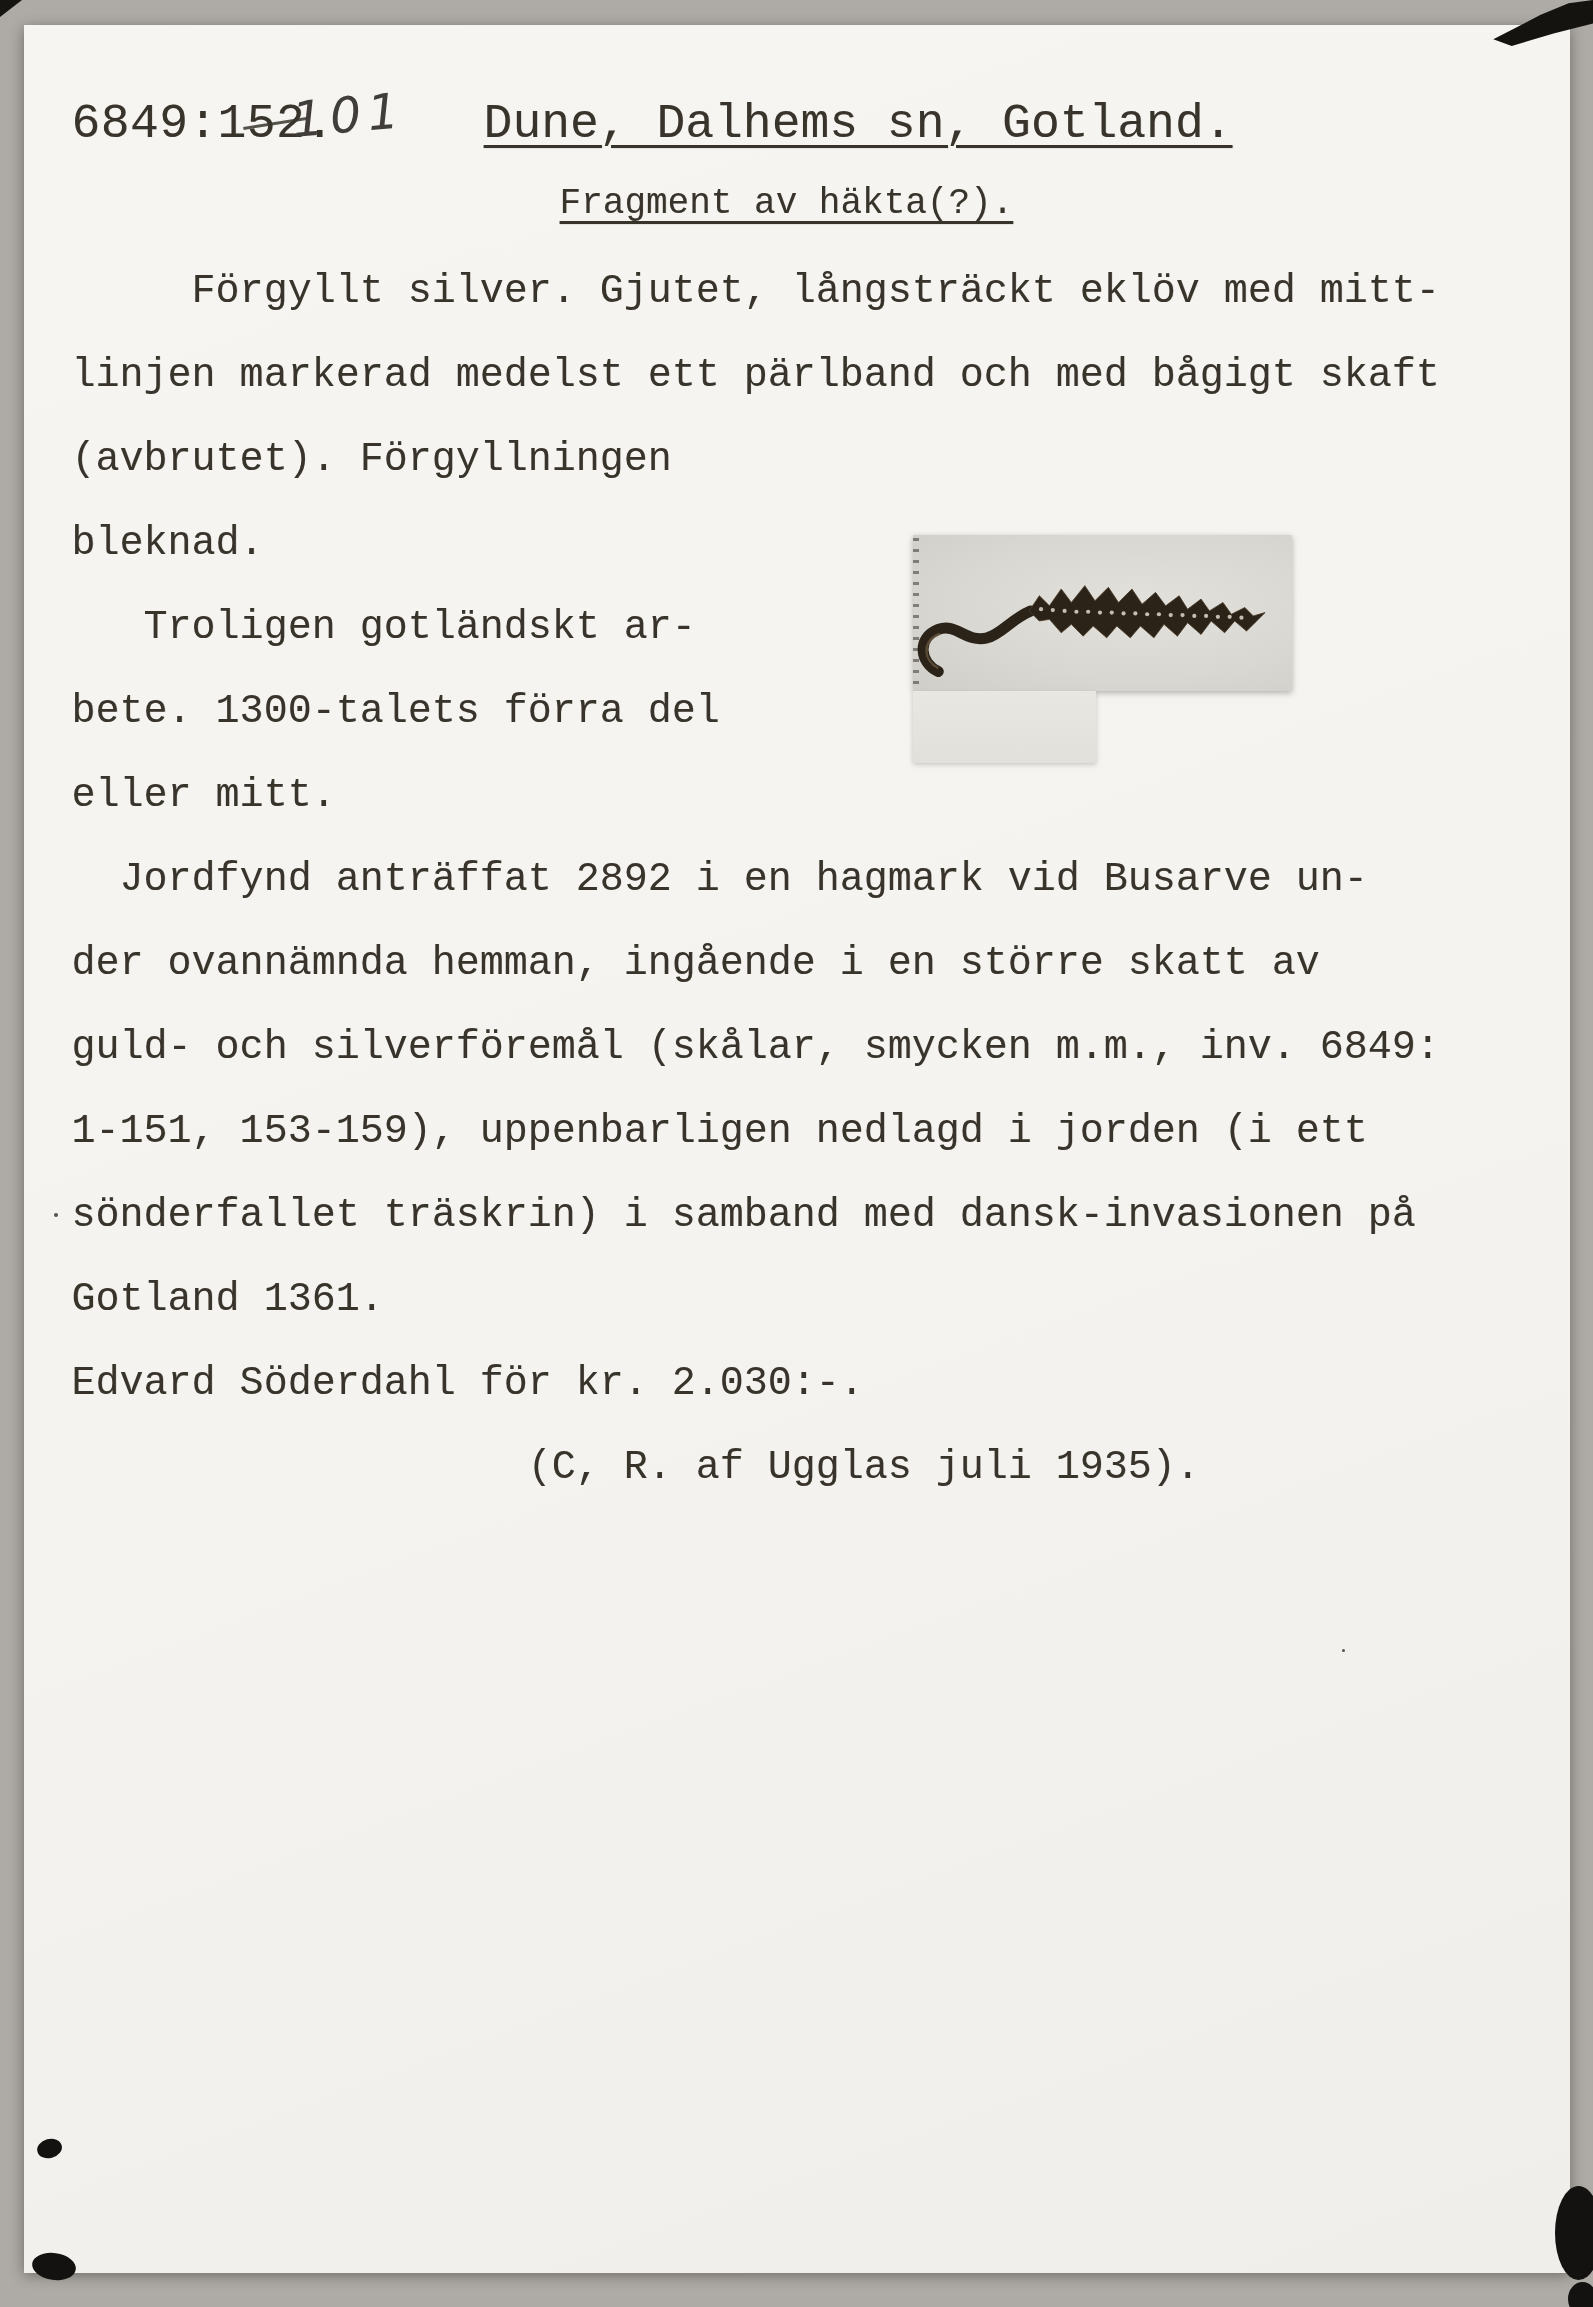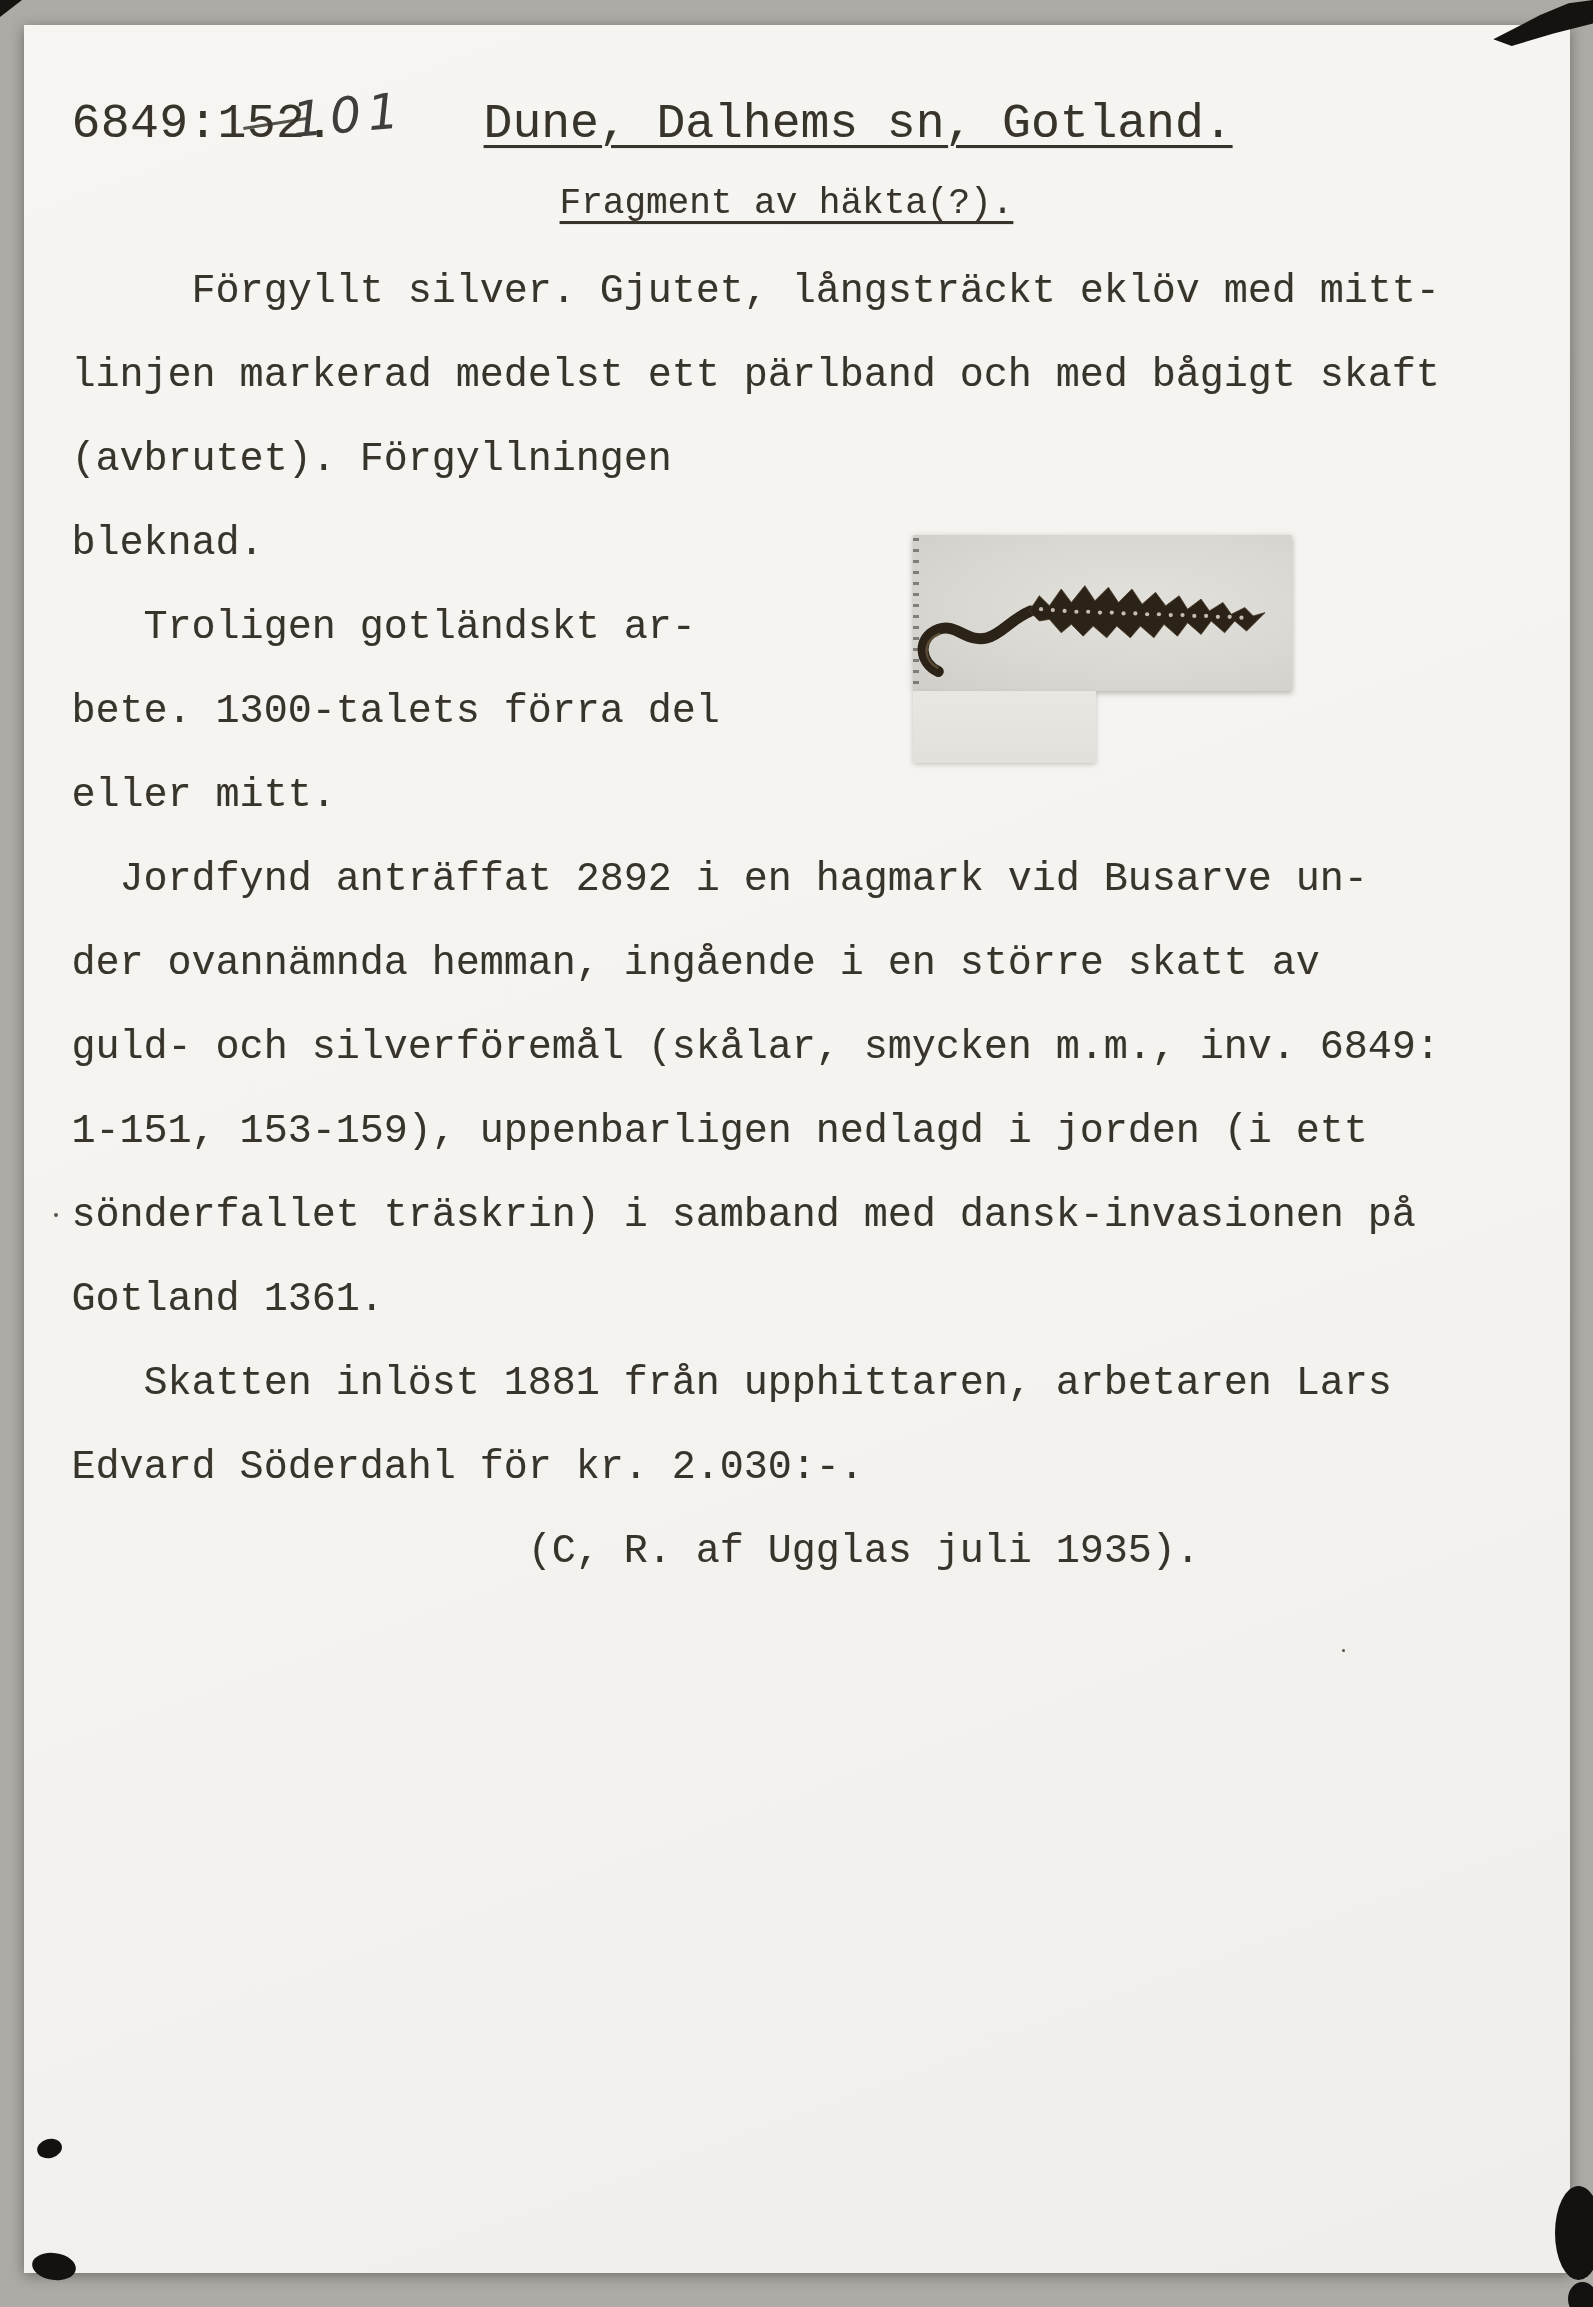--- a/index.html
+++ b/index.html
@@ -83,21 +83,20 @@
       <div class="tline">bleknad.</div>
       <div class="tline">   Troligen gotländskt ar-</div>
       <div class="tline">bete. 1300-talets förra del</div>
       <div class="tline">eller mitt.</div>
       <div class="tline">  Jordfynd anträffat 2892 i en hagmark vid Busarve un-</div>
       <div class="tline">der ovannämnda hemman, ingående i en större skatt av</div>
       <div class="tline">guld- och silverföremål (skålar, smycken m.m., inv. 6849:</div>
       <div class="tline">1-151, 153-159), uppenbarligen nedlagd i jorden (i ett</div>
       <div class="tline">sönderfallet träskrin) i samband med dansk-invasionen på</div>
       <div class="tline">Gotland 1361.</div>
-      <div class="tline">   Skatten inlöst 1881 från upphittaren, arbetaren Lars</div>
       <div class="tline">Edvard Söderdahl för kr. 2.030:-.</div>
       <div class="tline">                   (C, R. af Ugglas juli 1935).</div>
     </div>
 
     <div class="photo">
       <div class="film-edge"></div>
       <svg width="379" height="156" viewBox="0 0 450 185">
         <path d="M30,162 C8,152 4,122 30,112 C52,104 62,128 88,122 C106,117 116,100 140,90" stroke="#2b2218" stroke-width="13" fill="none" stroke-linecap="round"></path>
         <path d="M30,158 C12,149 10,126 32,117" stroke="#6e5c42" stroke-width="3" fill="none" opacity="0.7"></path>
         <polygon fill="#2b2218" stroke="#4a3b28" stroke-width="1" points="138,90 150,72 162,84 176,64 188,80 204,60 216,78 232,62 244,80 260,64 272,82 288,68 300,84 316,72 326,88 342,76 352,90 368,80 378,94 394,86 404,96 418,92 406,104 396,114 382,102 370,116 354,102 342,118 326,104 314,120 298,106 286,122 270,108 258,122 242,108 230,122 214,108 202,120 188,106 176,116 162,100 150,102"></polygon>

